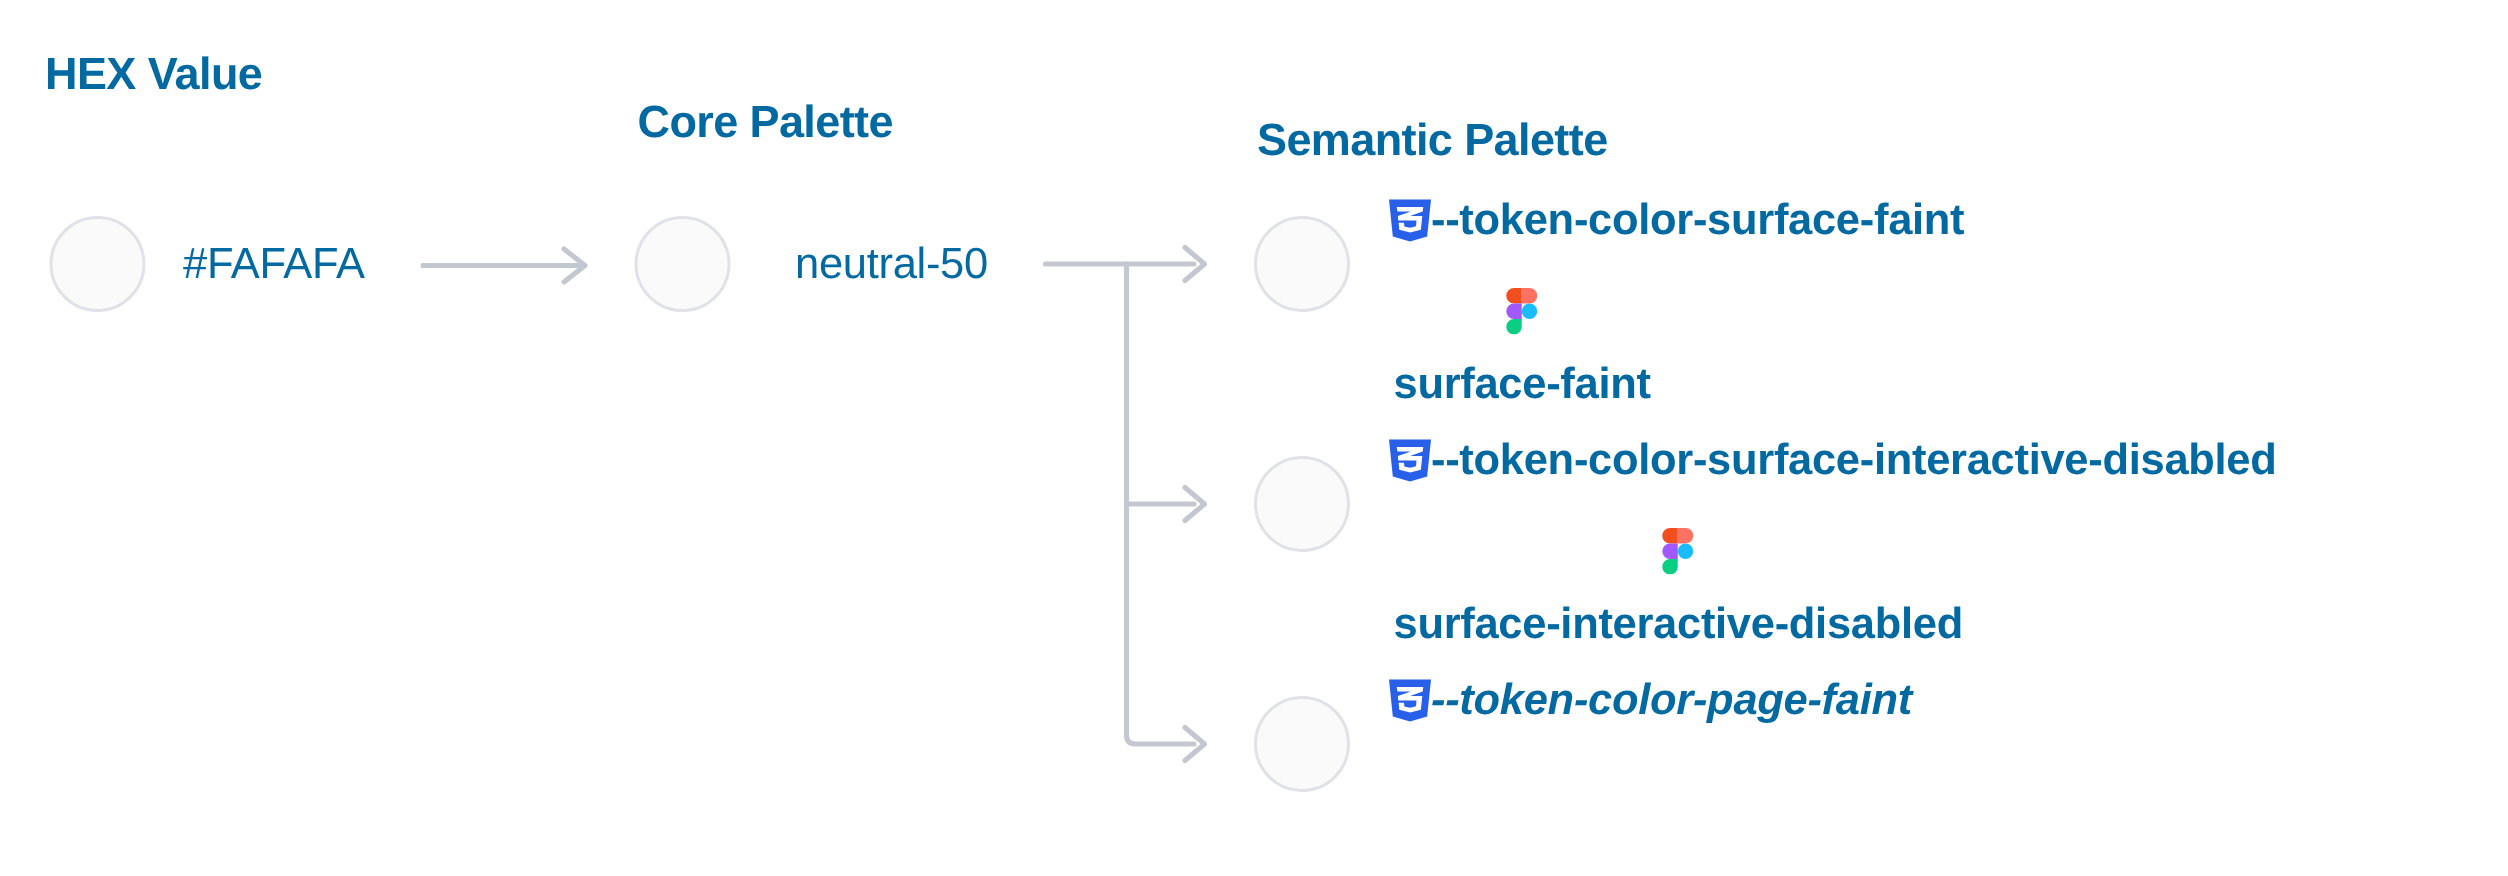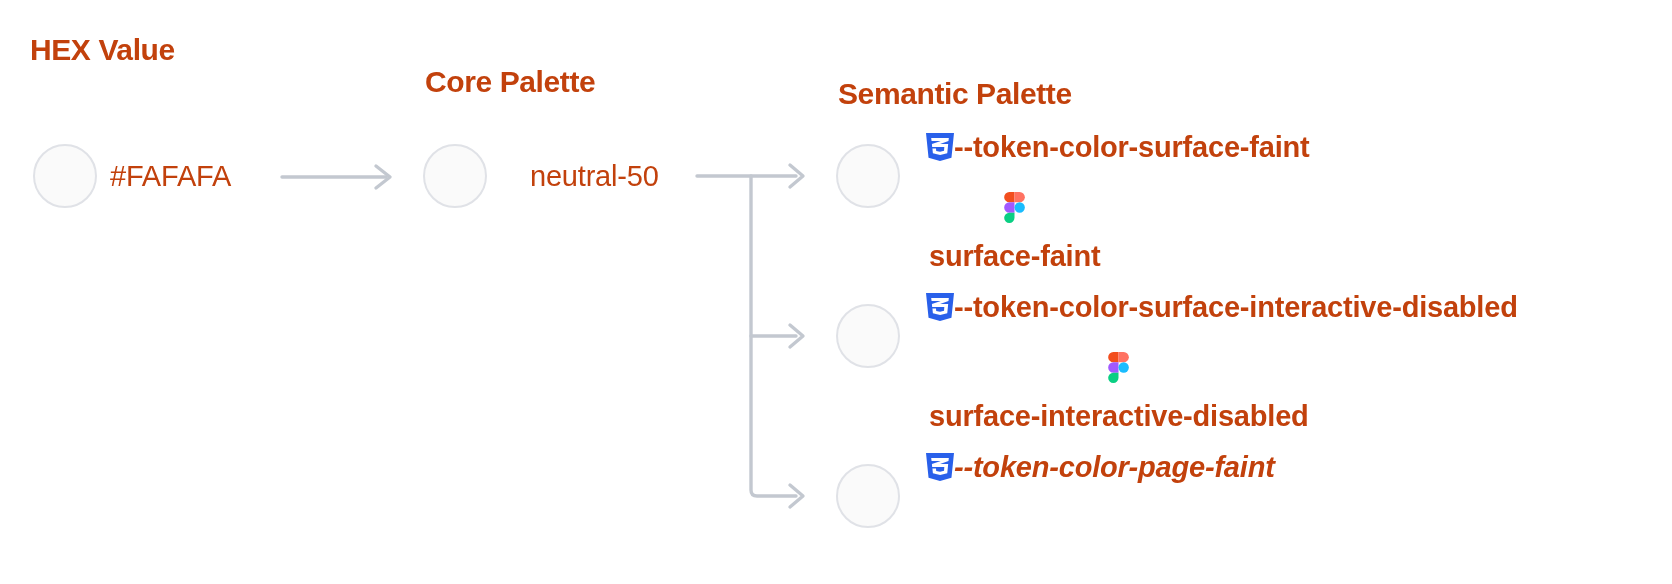--- a/index.html
+++ b/index.html
@@ -2,21 +2,21 @@
 <html><head>
 <meta charset="utf-8">
 <style>
   html,body{margin:0;padding:0;background:#ffffff;}
   .canvas{
     position:relative;
     width:1672px;height:584px;
     background:#ffffff;
     overflow:hidden;
     font-family:"Liberation Sans", sans-serif;
-    color:#c2410c;
+    color:#0369a1;
   }
   .col-header{
     position:absolute;top:34px;
     font-size:30px;font-weight:700;letter-spacing:-0.4px;line-height:32px;
     white-space:nowrap;
   }
   #hex-header{left:30px;}
   #core-header{left:425px;margin-top:32px;}
   #sem-header{left:838px;margin-top:44px;}
 
@@ -24,21 +24,21 @@
     position:absolute;width:64px;height:64px;border-radius:50%;
     background:#FAFAFA;border:2px solid #E0E2E7;box-sizing:border-box;
   }
   #hex-swatch{left:33px;top:144px;}
   #core-swatch{left:423px;top:144px;}
 
   .row-label{
     position:absolute;height:32px;display:flex;align-items:center;
     font-size:29px;font-weight:400;letter-spacing:-0.2px;white-space:nowrap;
   }
-  #hex-label{left:110px;top:160px;}
+  #hex-label{left:122px;top:160px;}
   #core-label{left:530px;top:160px;}
 
   .connector-svg{position:absolute;left:0;top:0;pointer-events:none;}
 
   .sem-row{position:absolute;left:836px;width:830px;height:128px;}
   .sem-row.r0{top:112px;}
   .sem-row.r1{top:272px;}
   .sem-row.r2{top:432px;font-style:italic;}
   .sem-row .swatch{left:0;top:32px;}
   .sem-line{position:absolute;display:flex;align-items:center;white-space:nowrap;}

